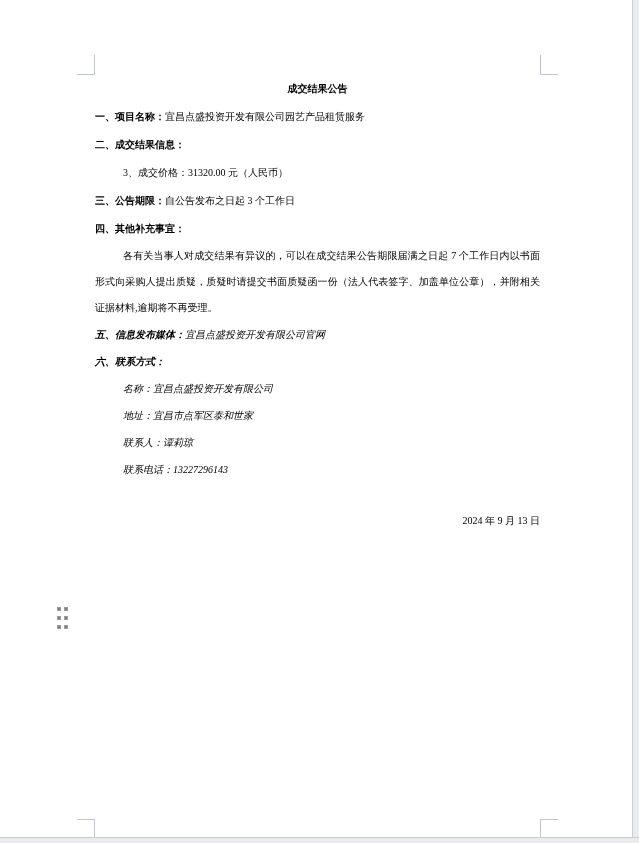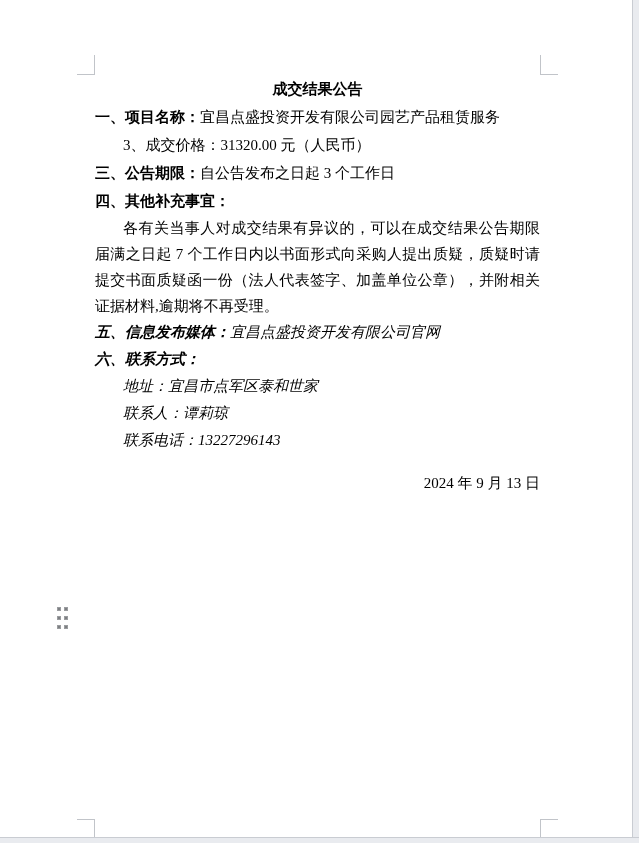--- a/index.html
+++ b/index.html
@@ -25,35 +25,35 @@
   
   .mark { position: absolute; width: 18px; height: 20px; }
   .mark-tl { left: 77px; top: 55px; border-right: 1px solid #c1c4c9; border-bottom: 1px solid #c1c4c9; }
   .mark-tr { left: 540px; top: 55px; border-left: 1px solid #c1c4c9; border-bottom: 1px solid #c1c4c9; }
   .mark-bl { left: 77px; top: 819px; border-right: 1px solid #c1c4c9; border-top: 1px solid #c1c4c9; }
   .mark-br { left: 540px; top: 819px; border-left: 1px solid #c1c4c9; border-top: 1px solid #c1c4c9; }
 
   
   .content {
     position: absolute; left: 95px; top: 75px; width: 445px;
-    font-size: 15px; line-height: 28px;
+    font-size: 10px; line-height: 28px;
   }
   .doc-title { text-align: center; font-weight: bold; line-height: 28px; }
   .line { line-height: 28px; white-space: nowrap; }
   .line27 { line-height: 27px; white-space: nowrap; font-style: italic; }
   .sub { padding-left: 28px; }
   .bold { font-weight: bold; }
   .para {
     line-height: 26px;
     text-align: justify;
     text-indent: 28px;
     white-space: normal;
   }
   .date-line {
-    line-height: 27px; margin-top: 16px;
+    line-height: 27px; margin-top: 24px;
     text-align: right; white-space: nowrap;
   }
 
   
   .drag-handle {
     position: absolute; left: 57px; top: 607px;
     display: grid;
     grid-template-columns: 4px 4px;
     grid-template-rows: 4px 4px 4px;
     column-gap: 3px; row-gap: 5px;
@@ -71,33 +71,35 @@
 <div class="mark mark-tr"></div>
 <div class="mark mark-bl"></div>
 <div class="mark mark-br"></div>
 
 <div class="content">
 
   <div class="doc-title">成交结果公告</div>
 
   <div class="line"><span class="bold">一、项目名称：</span><span>宜昌点盛投资开发有限公司园艺产品租赁服务</span></div>
 
+  <div class="line bold">二、成交结果信息：</div>
 
   <div class="line sub">3、成交价格：31320.00 元（人民币）</div>
 
   <div class="line"><span class="bold">三、公告期限：</span><span>自公告发布之日起 3 个工作日</span></div>
 
   <div class="line bold">四、其他补充事宜：</div>
 
   <div class="para">各有关当事人对成交结果有异议的，可以在成交结果公告期限届满之日起 7 个工作日内以书面形式向采购人提出质疑，质疑时请提交书面质疑函一份（法人代表签字、加盖单位公章），并附相关证据材料,逾期将不再受理。</div>
 
   <div class="line27"><span class="bold">五、信息发布媒体：</span><span>宜昌点盛投资开发有限公司官网</span></div>
 
   <div class="line27 bold">六、联系方式：</div>
 
+  <div class="line27 sub">名称：宜昌点盛投资开发有限公司</div>
   <div class="line27 sub">地址：宜昌市点军区泰和世家</div>
   <div class="line27 sub">联系人：谭莉琼</div>
   <div class="line27 sub">联系电话：13227296143</div>
 
   <div class="date-line">2024 年 9 月 13 日</div>
 
 </div>
 
 <div class="drag-handle">
   <span class="dot"></span>

